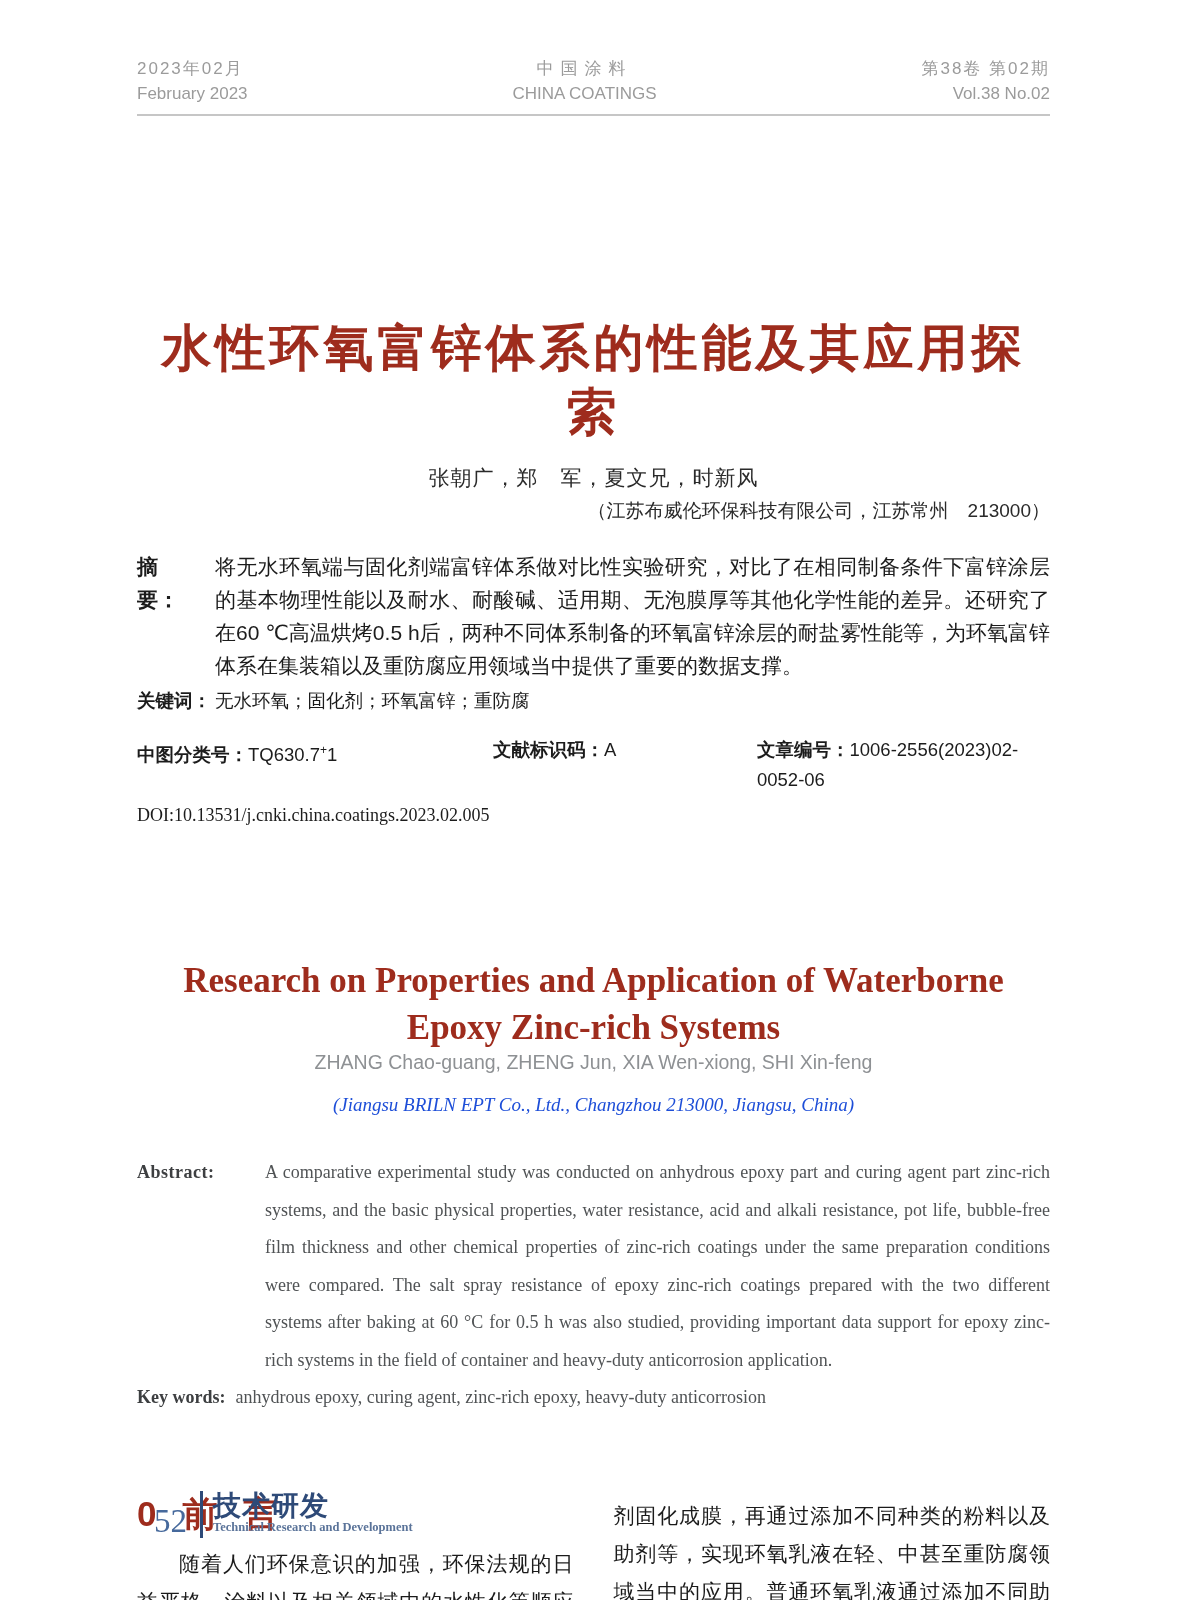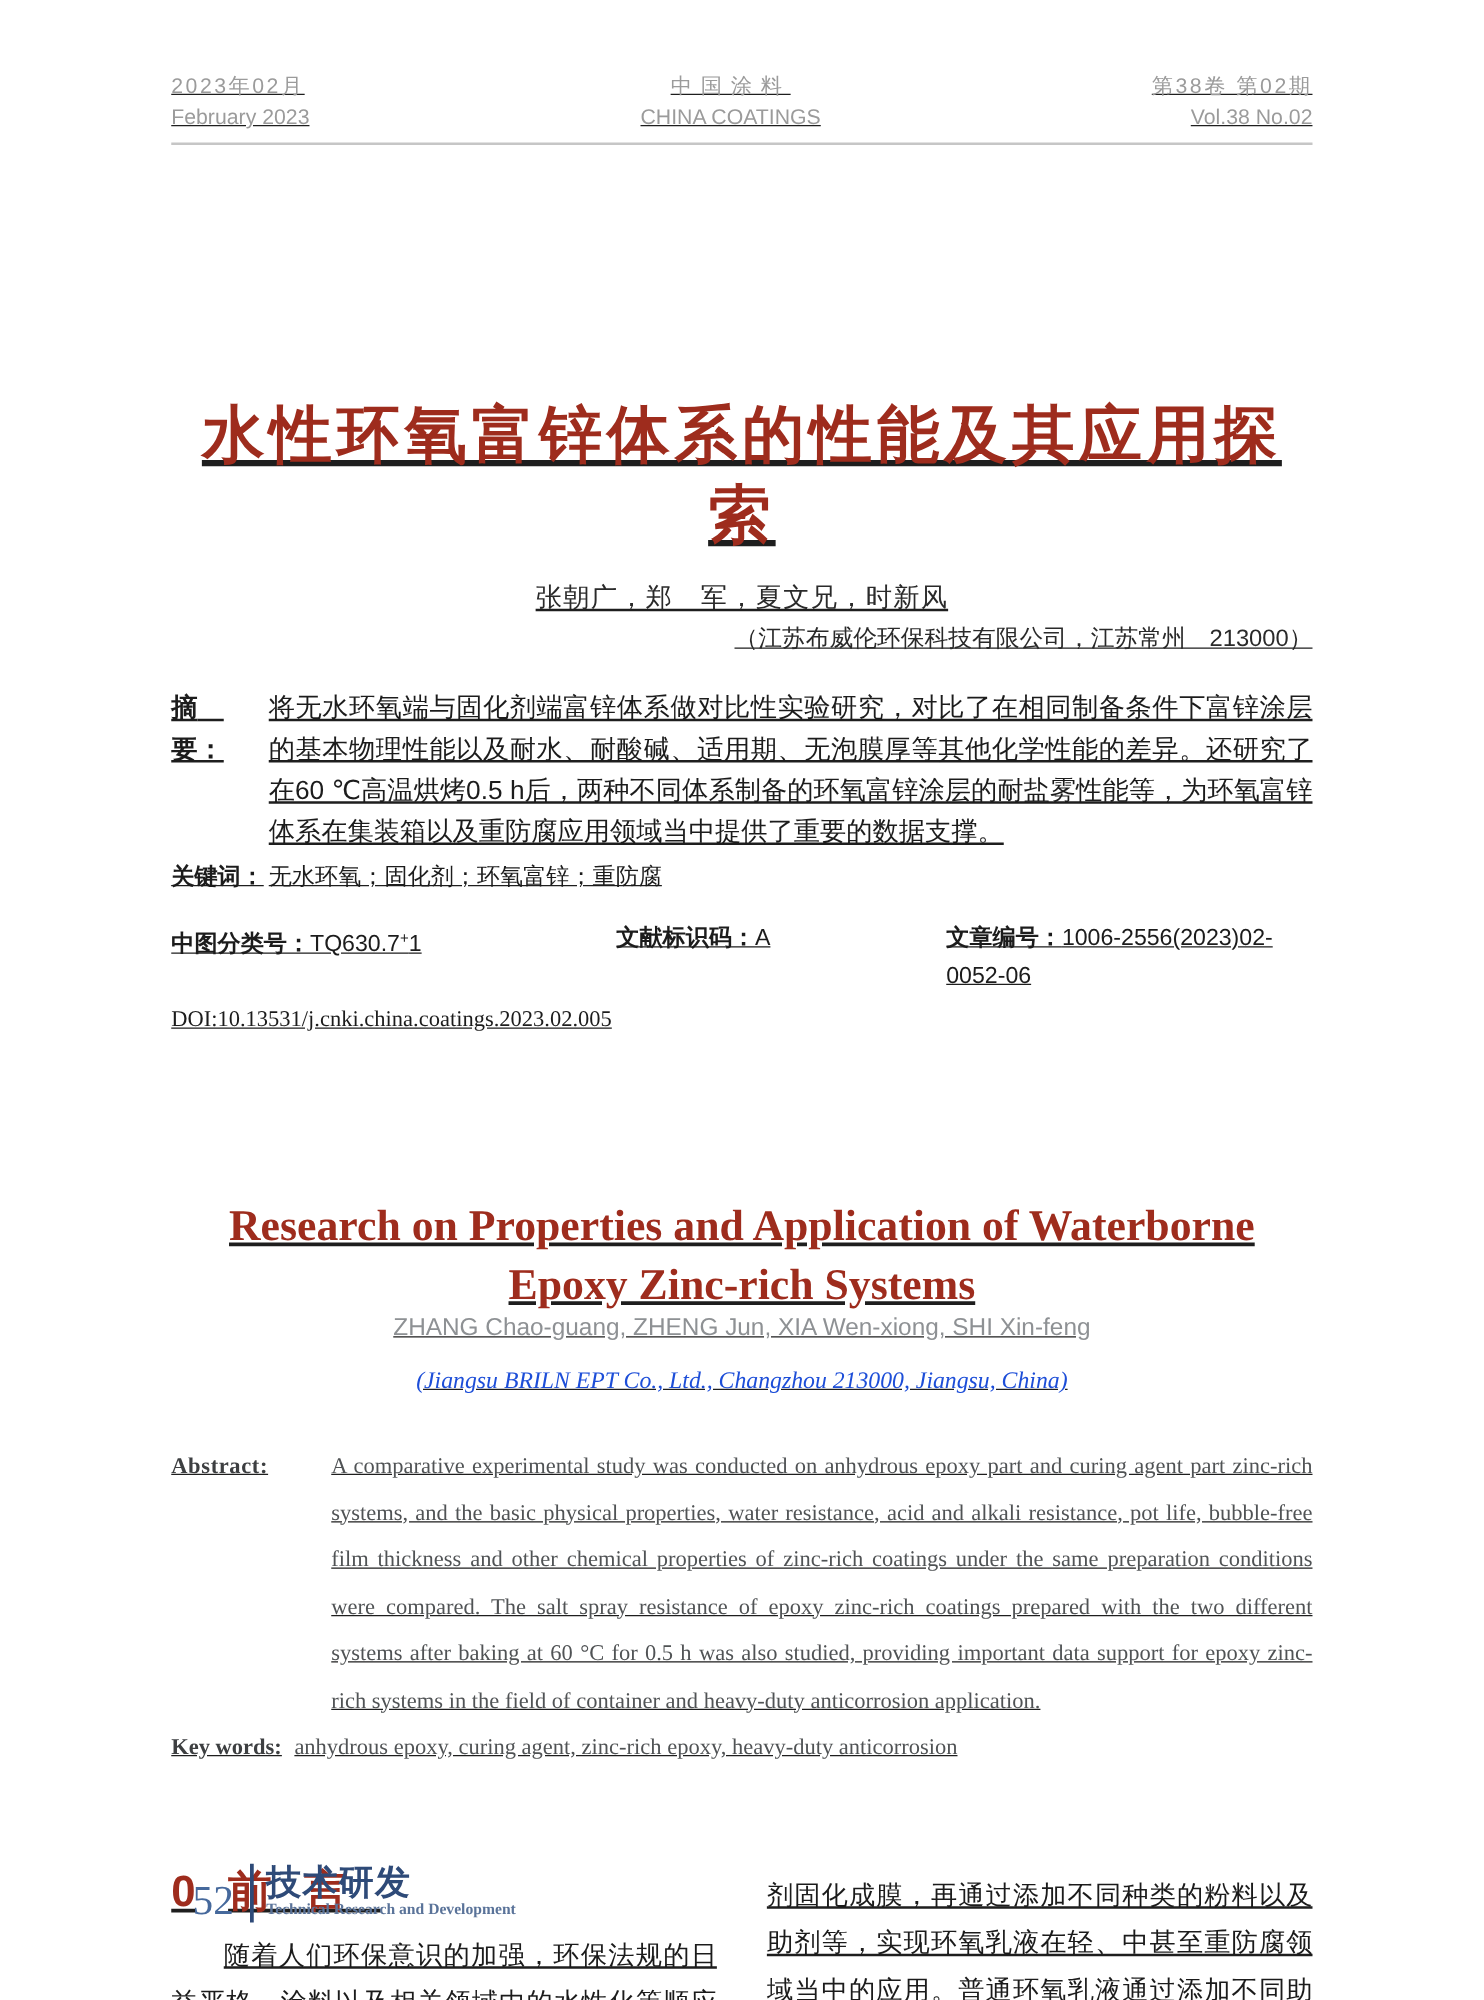--- a/index.html
+++ b/index.html
@@ -1,20 +1,20 @@
 <!DOCTYPE html>
 <html><head>
 <meta charset="utf-8">
 <style>
   * { margin:0; padding:0; box-sizing:border-box; }
   html,body { background:#ffffff; }
   .page {
     width:1187px; height:1600px; background:#ffffff;
     font-family:"Liberation Sans","DejaVu Sans",sans-serif;
-    color:#1e1e1e; overflow:hidden; position:relative;text-decoration:underline;
+    color:#1e1e1e; overflow:hidden; position:relative;
   }
   .content { margin:0 137px; width:913px; }
 
   
   .journal-header {
     display:flex; justify-content:space-between; align-items:flex-end;
     padding-top:56px; padding-bottom:8px;
     border-bottom:2px solid #c6c6c6;
     color:#9b9b9b; font-size:17px; line-height:25px;
   }

